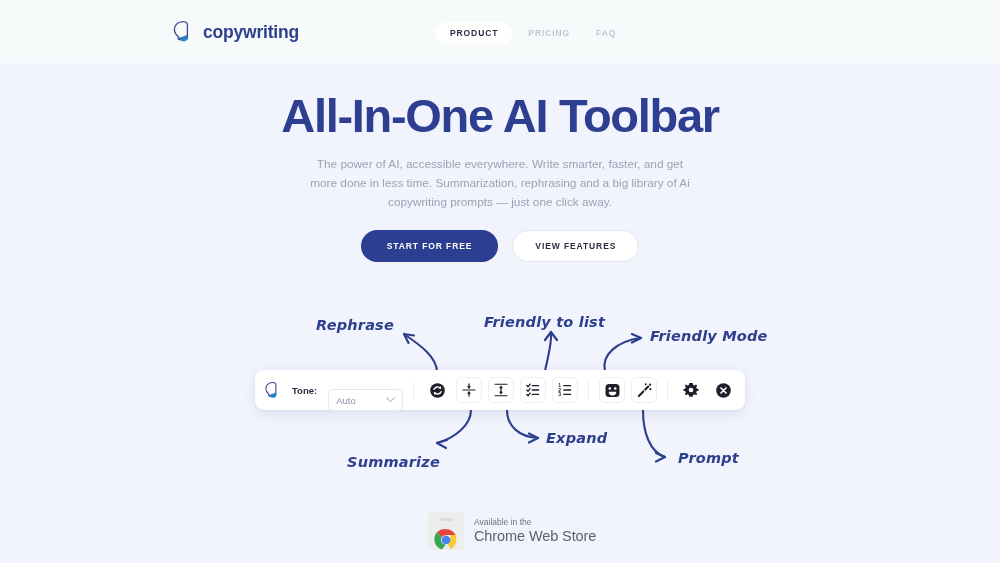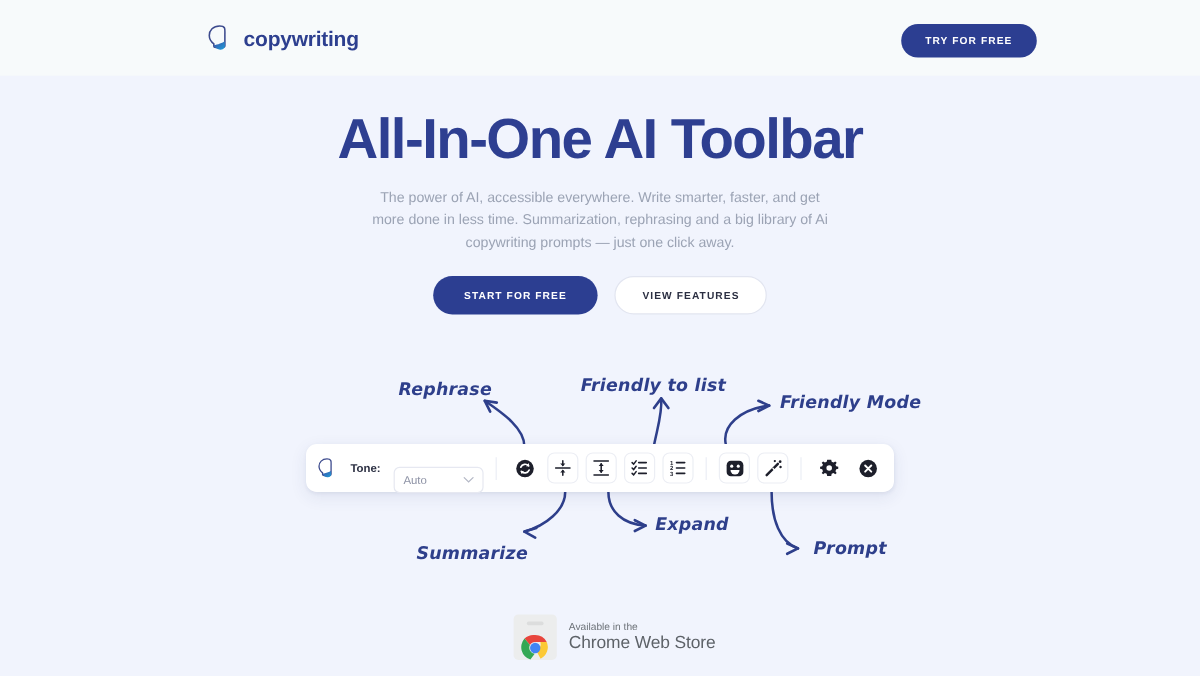--- a/index.html
+++ b/index.html
@@ -149,22 +149,26 @@
           <stop offset="0%" stop-color="#3b4fa8"></stop>
           <stop offset="100%" stop-color="#1f9fd8"></stop>
         </linearGradient>
       </defs>
       <path d="M11 1.6 C5.6 1.6 2.4 5.2 2.4 9.6 C2.4 13.2 4.6 15.4 6.2 16.6 L6.2 18.4 C6.2 19.2 7 19.6 8 19.6 L13.4 19.6 C14.6 19.6 15.4 19 15.4 18 L15.4 9 C15.4 4.6 16.4 1.6 11 1.6 Z" fill="none" stroke="#3c4a8d" stroke-width="1.3"></path>
       <path d="M6.2 17.6 C6.2 17.6 7.4 21.2 11.4 21.4 C14.6 21.6 15.4 19.6 15.4 18 L15.4 14.4 C13.6 15.6 9.4 17.4 6.2 17.6 Z" fill="url(#lg1)"></path>
     </svg>
     <span class="brand-name">copywriting</span>
   </div>
 
-
-  <button class="try-btn">TRY FOR FREE</button>
+  <div class="nav">
+    <div class="nav-item active">PRODUCT</div>
+    <div class="nav-item plain">PRICING</div>
+    <div class="nav-item plain">FAQ</div>
+  </div>
+
 </div>
 
 <div class="hero-title">All-In-One AI Toolbar</div>
 <div class="hero-sub">The power of AI, accessible everywhere. Write smarter, faster, and get more done in less time. Summarization, rephrasing and a big library of Ai copywriting prompts — just one click away.</div>
 
 <div class="cta-row">
   <button class="cta-primary">START FOR FREE</button>
   <button class="cta-secondary">VIEW FEATURES</button>
 </div>
 
@@ -184,21 +188,21 @@
     <path d="M437 443 l10 -3 M437 443 l9 5" stroke-width="2.2"></path>
 
     <path d="M507 410 C507 426 519 437 538 438"></path>
     <path d="M538 438 l-9 -4.5 M538 438 l-9 4.5" stroke-width="2.2"></path>
 
     <path d="M643 410 C643 433 650 452 665 457"></path>
     <path d="M665 457 l-9 -4 M665 457 l-9 4.5" stroke-width="2.2"></path>
   </g>
 </svg>
 
-<div class="annot" style="left:332px; top:317px;">Rephrase</div>
+<div class="annot" style="left:316px; top:317px;">Rephrase</div>
 <div class="annot" style="left:484px; top:314px;">Friendly to list</div>
 <div class="annot" style="left:650px; top:328px;">Friendly Mode</div>
 <div class="annot" style="left:347px; top:438px;margin-top:16px;">Summarize</div>
 <div class="annot" style="left:546px; top:430px;">Expand</div>
 <div class="annot" style="left:678px; top:450px;">Prompt</div>
 
 <div class="toolbar">
 
   <svg class="tb-logo" viewBox="0 0 22 24">
     <defs>

